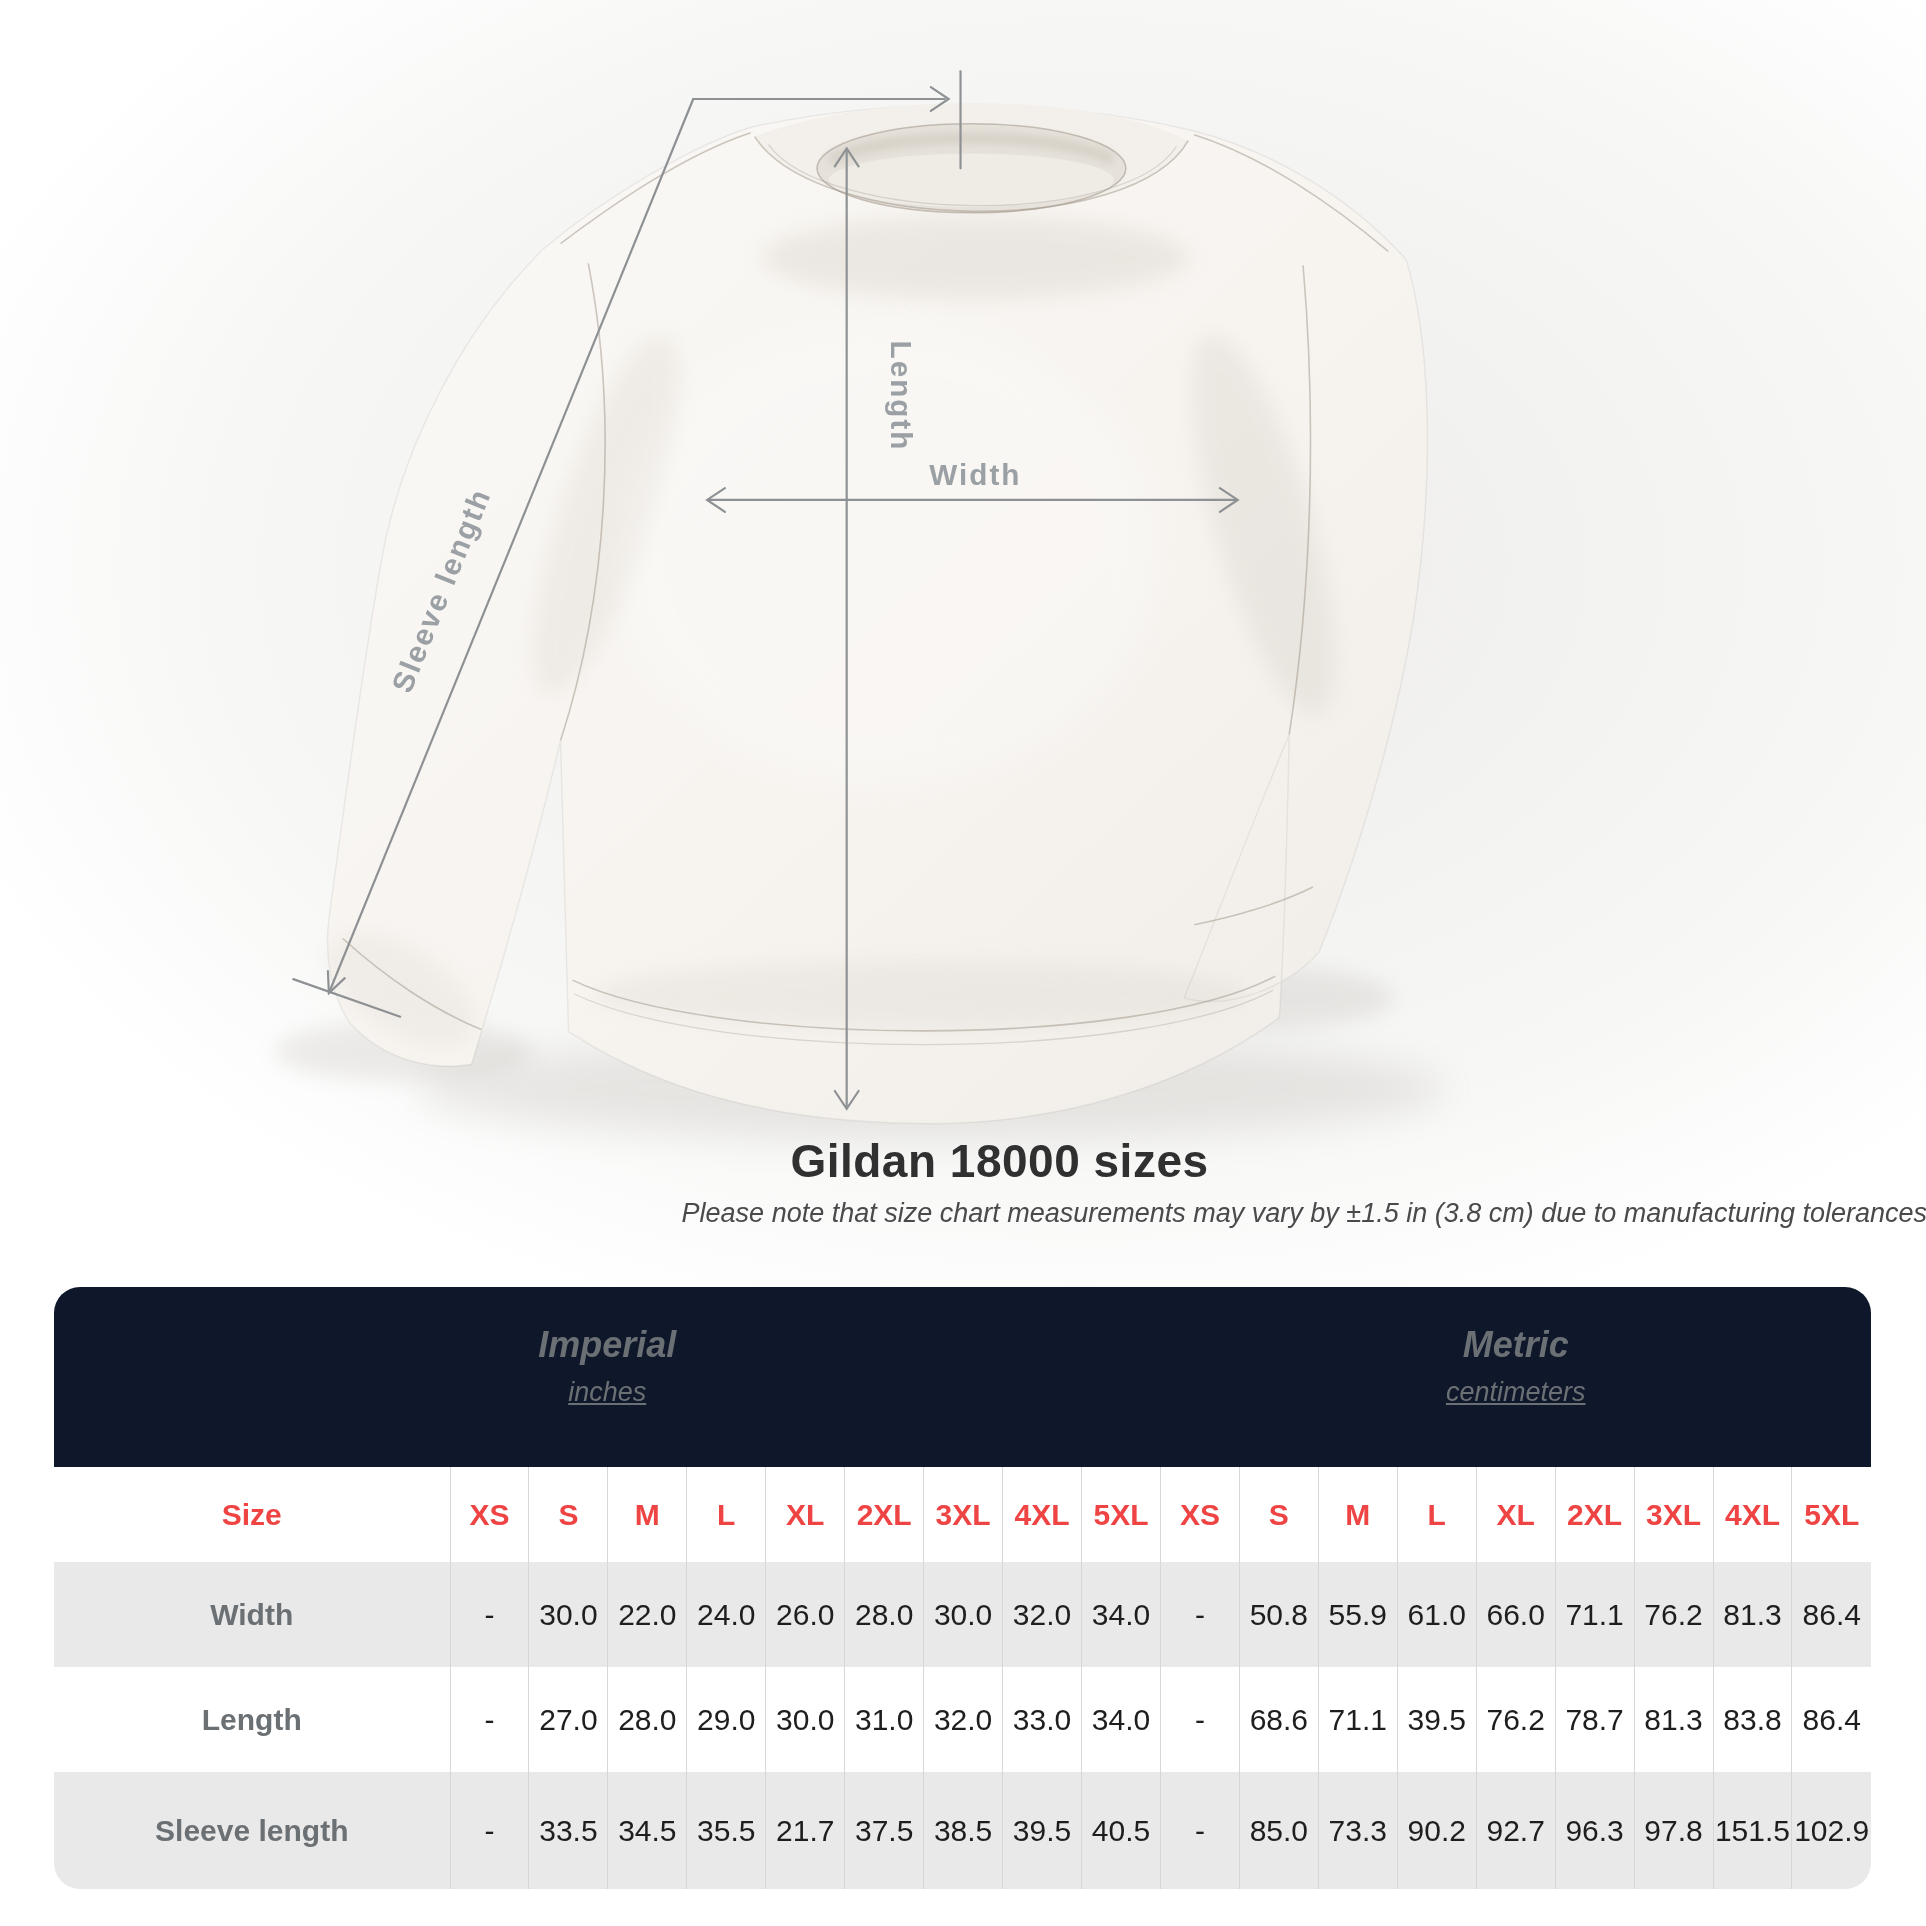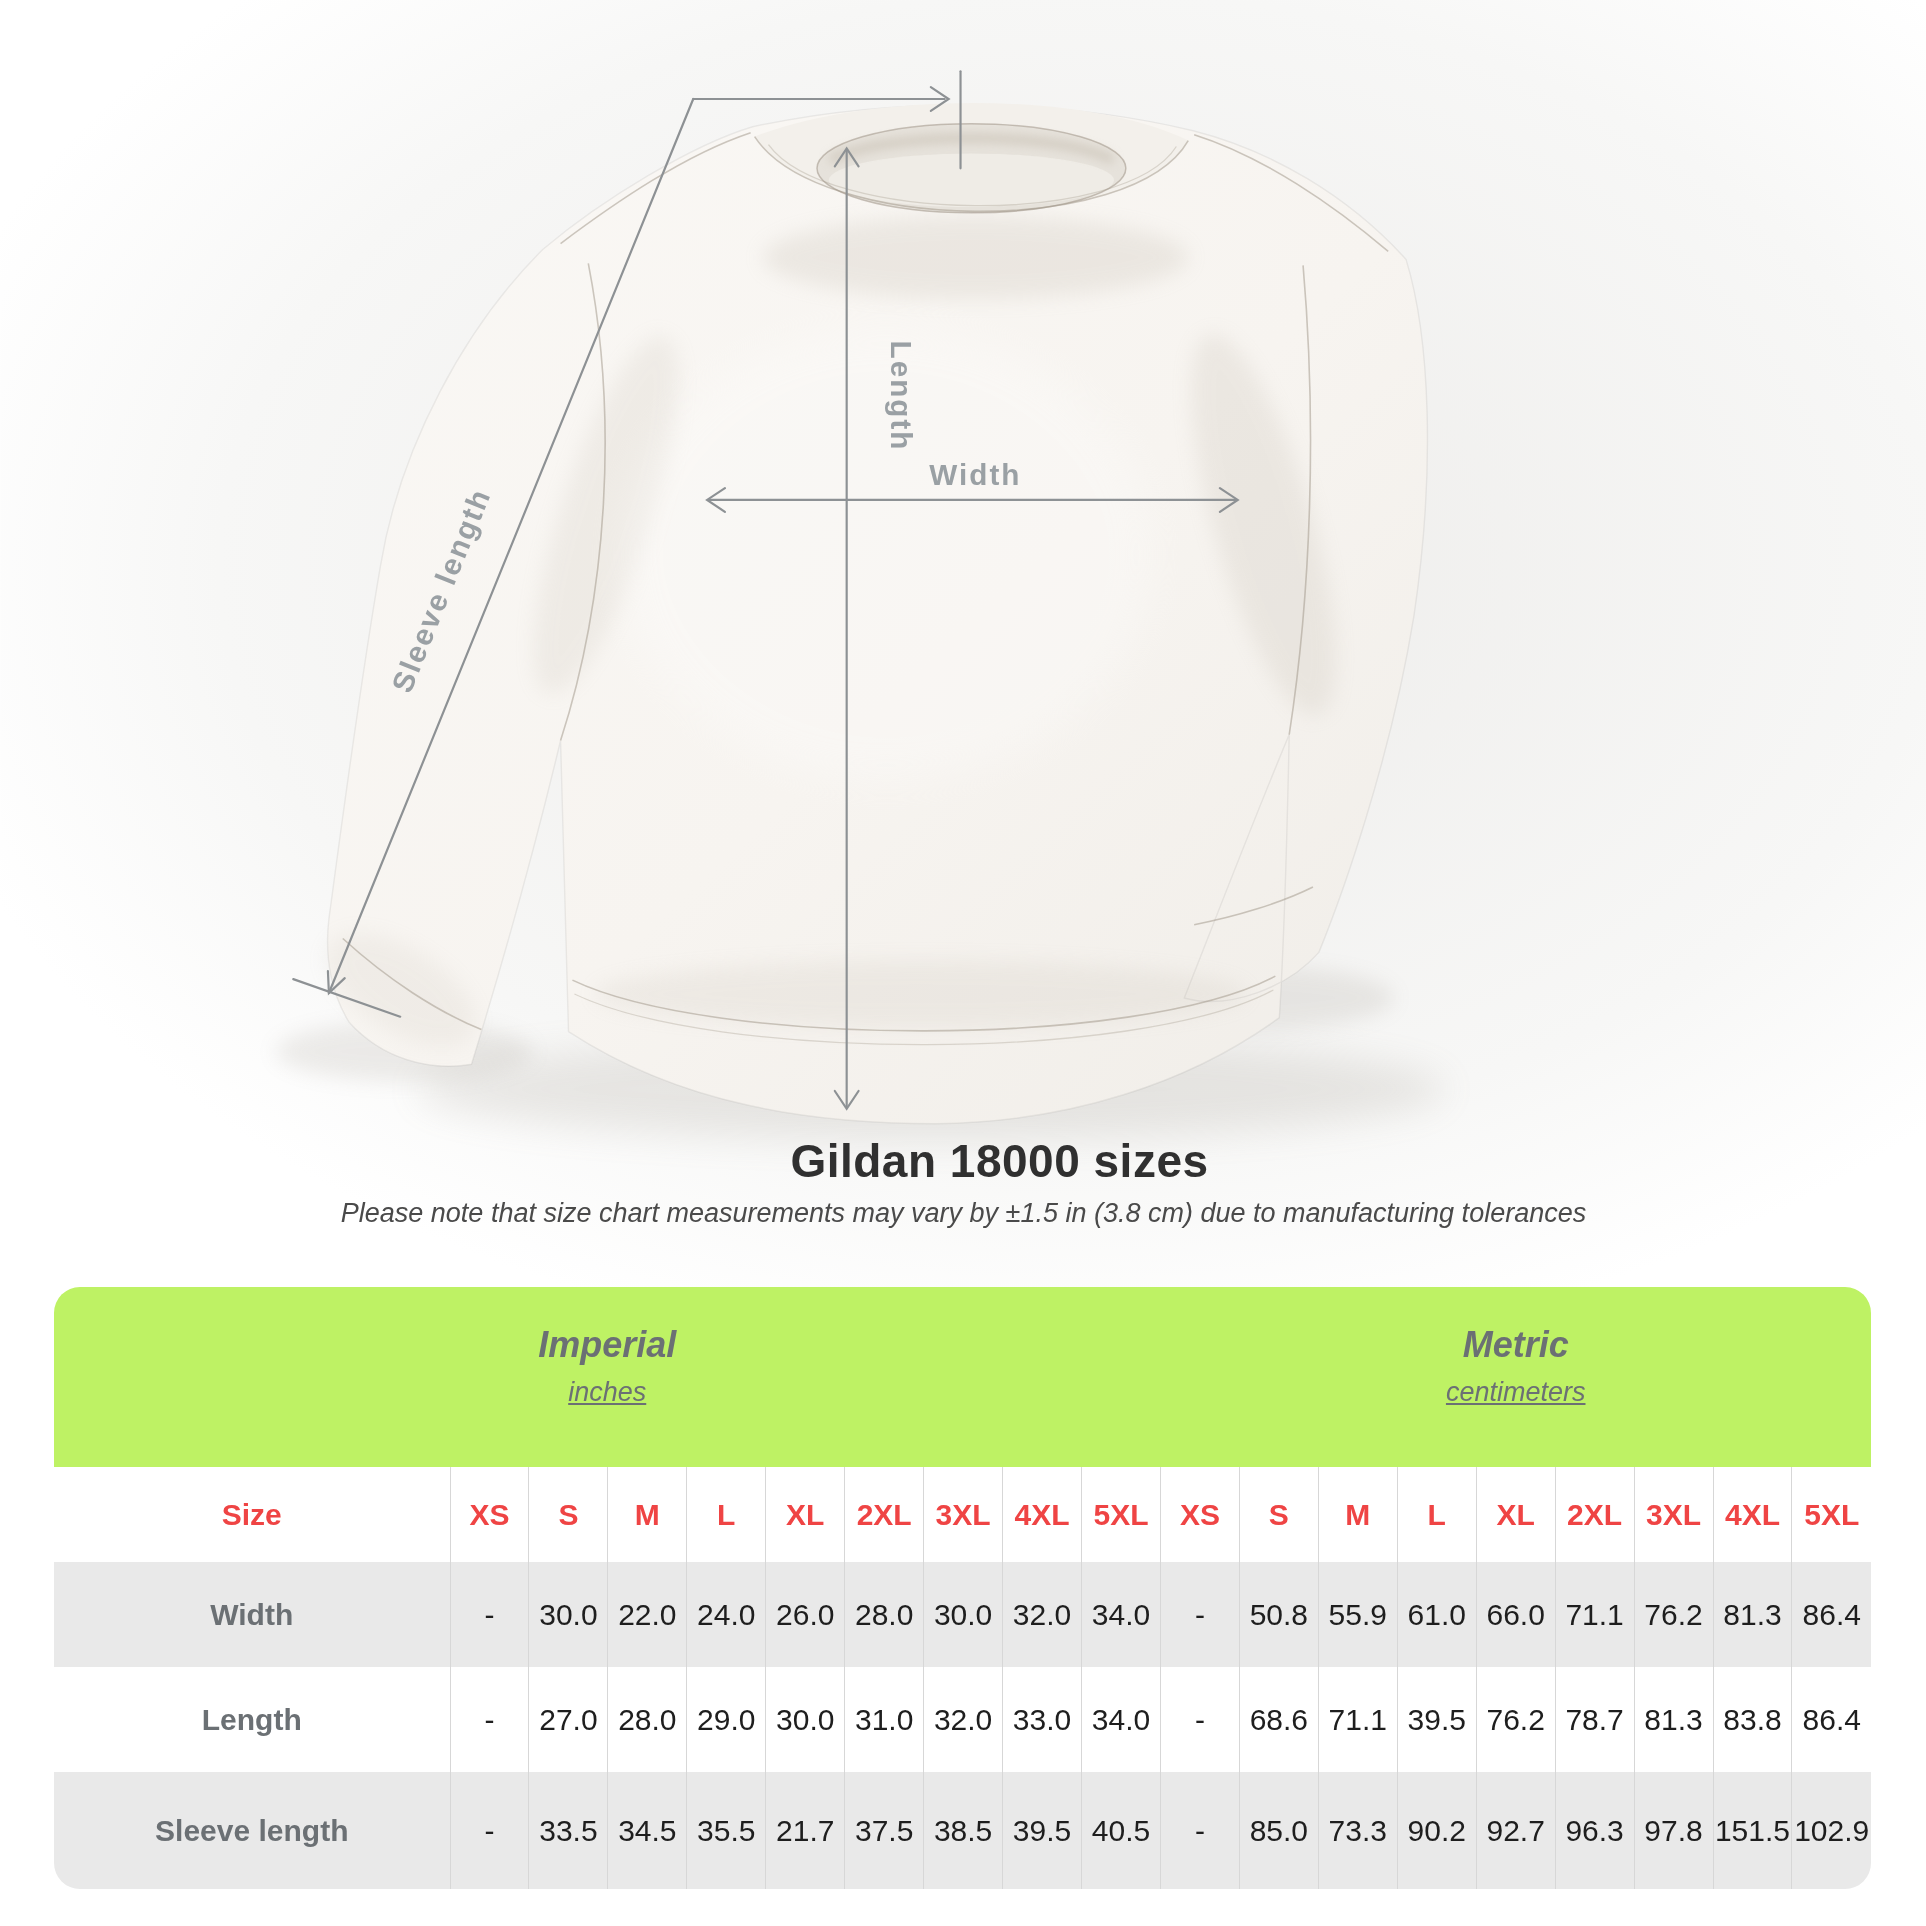--- a/index.html
+++ b/index.html
@@ -21,36 +21,36 @@
   .seam{stroke:rgba(158,148,134,0.5);stroke-width:1.6;fill:none;}
   .seam2{stroke:rgba(158,148,134,0.32);stroke-width:1.3;fill:none;}
 
   
   .title-block{position:absolute;left:0;top:1133px;width:1927px;text-align:center;margin-left:36px;}
   .page-title{
     margin:0;font-size:46px;line-height:57px;font-weight:bold;color:#303030;
     letter-spacing:0.5px;
   }
   .tolerance-note{
-    position:absolute;left:0;top:1196px;width:1927px;text-align:center;
+    position:absolute;left:0;top:1196px;width:1927px;text-align:right;
     font-size:27px;line-height:34px;font-style:italic;color:#4a4a4a;
   }
 
   
   .table-wrap{
     position:absolute;left:54px;top:1287px;width:1817px;
     border-radius:26px;overflow:hidden;
   }
   table.size-table{
     width:100%;border-collapse:collapse;table-layout:fixed;
     font-family:"Liberation Sans",sans-serif;
   }
   col.c-label{width:396px;}
   tr.band td{
-    background:#bef264;height:158px;vertical-align:middle;text-align:center;
+    background:#0f172a;height:158px;vertical-align:middle;text-align:center;
     padding:0 0 22px 0;border:none;
   }
   .group-name{
     font-size:36px;font-weight:bold;font-style:italic;color:#6b7074;line-height:44px;
   }
   .group-unit{
     font-size:27px;font-style:italic;color:#6b7074;line-height:34px;margin-top:8px;text-decoration:underline;
   }
   tr.sizes th{
     background:#ffffff;height:95px;vertical-align:middle;text-align:center;

